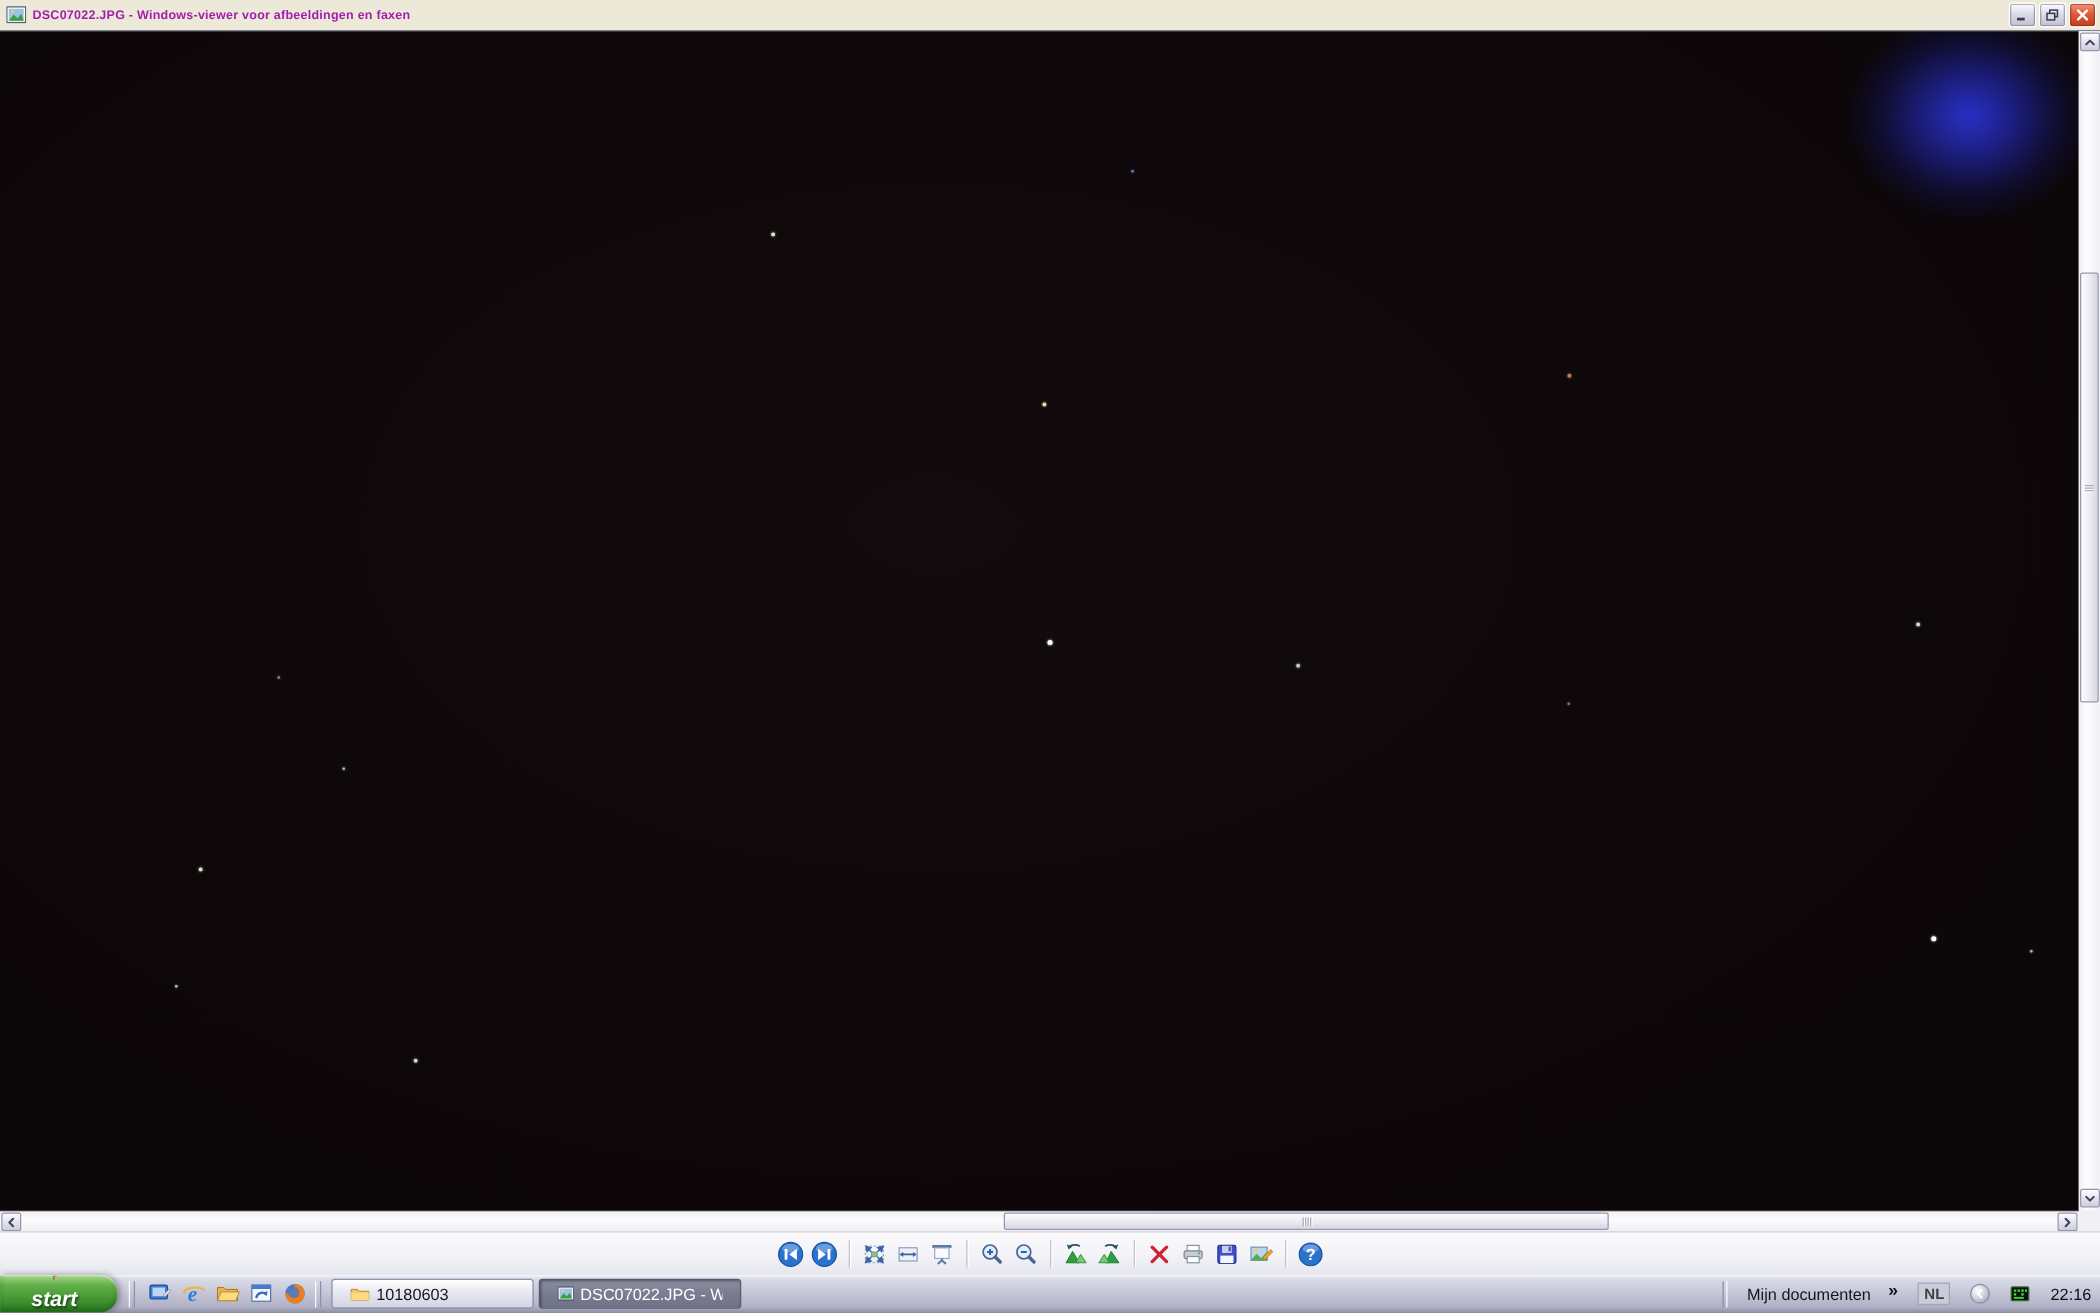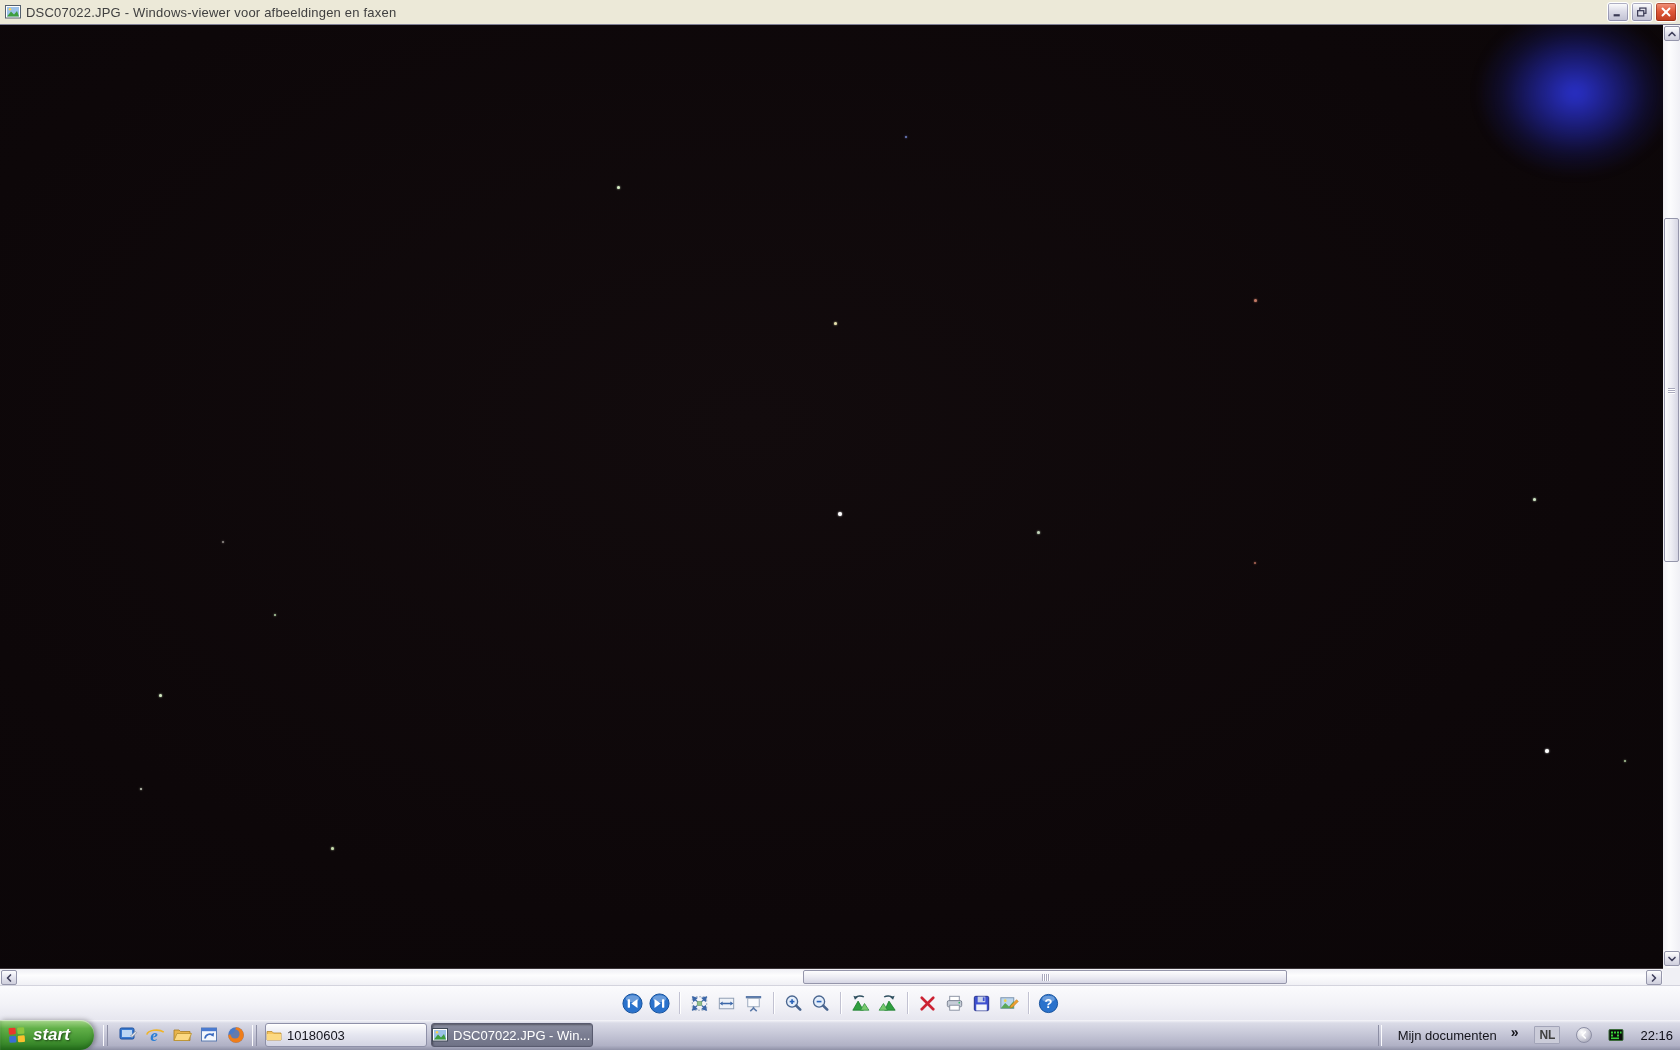--- a/index.html
+++ b/index.html
@@ -4,21 +4,21 @@
 <title>DSC07022.JPG - Windows-viewer voor afbeeldingen en faxen</title>
 <style>
   html,body{margin:0;padding:0;}
   body{width:1680px;height:1050px;overflow:hidden;font-family:"Liberation Sans",sans-serif;background:#000;}
   .window{position:relative;width:1680px;height:1050px;background:#ece9d8;}
 
   
   .titlebar{position:absolute;left:0;top:0;width:1680px;height:25px;box-sizing:border-box;
     background:linear-gradient(180deg,#fdfdfd 0%,#ecection 0,#ebebf2 30%,#d3d3e0 70%,#b4b4c6 94%,#9d9db2 100%);
     border-bottom:1px solid #7f7f95;display:flex;align-items:center;padding-left:4px;}
-  .titlebar .title{font-size:13px;font-weight:normal;color:#404040;margin-left:5px;letter-spacing:.2px;white-space:nowrap;}
+  .titlebar .title{font-size:10px;font-weight:bold;color:#a21caf;margin-left:5px;letter-spacing:.2px;white-space:nowrap;}
   .app-icon{width:17px;height:17px;display:flex;align-items:center;justify-content:center;}
   .win-btns{position:absolute;right:3px;top:2px;display:flex;gap:2px;}
   .wbtn{width:22px;height:20px;border-radius:3px;border:1px solid #fff;box-sizing:border-box;
     display:flex;align-items:center;justify-content:center;
     box-shadow:inset 0 0 0 1px rgba(110,110,145,.55);}
   .wbtn.sil{background:linear-gradient(180deg,#ffffff,#dcdce8 45%,#c0c0d2);}
   .wbtn.close{background:linear-gradient(180deg,#f1977f,#e05a3a 45%,#c03d1f);
     box-shadow:inset 0 0 0 1px rgba(140,45,20,.6);}
 
   
@@ -55,28 +55,28 @@
   .tbtn{width:27px;height:27px;display:flex;align-items:center;justify-content:center;border-radius:3px;}
   .tsep{width:1px;height:22px;background:#c2c2d2;margin:0 6px;box-shadow:1px 0 0 #ffffff;}
 
   
   .taskbar{position:absolute;left:0;top:1020px;width:1680px;height:30px;
     background:linear-gradient(180deg,#f6f6fa 0%,#dadbe7 10%,#c4c5d6 50%,#b0b1c5 85%,#8f91a7 100%);
     display:flex;align-items:center;}
   .start{height:30px;min-width:94px;box-sizing:border-box;border-radius:0 14px 14px 0;
     background:linear-gradient(180deg,#a8d78c 0%,#61b048 28%,#40912f 70%,#2e7a23 100%);
     display:flex;align-items:center;padding:0 14px 0 7px;gap:6px;
-    box-shadow:2px 0 5px rgba(0,0,0,.35),inset 0 1px 1px rgba(255,255,255,.55),inset 0 -3px 4px rgba(0,60,0,.30);}
+    box-shadow:2px 0 5px rgba(0,0,0,.35),inset 0 1px 1px rgba(255,255,255,.55),inset 0 -3px 4px rgba(0,60,0,.30);flex-direction:column;}
   .start .slabel{color:#fff;font-weight:bold;font-style:italic;font-size:17px;
     text-shadow:1px 1px 2px rgba(0,0,0,.55);}
   .qlaunch{display:flex;align-items:center;gap:4px;padding:0 5px 0 9px;}
   .ql-handle{width:3px;height:21px;border-left:1px solid #fbfbfd;border-right:1px solid #8d8fa5;margin-right:4px;}
   .ql{width:23px;height:23px;display:flex;align-items:center;justify-content:center;}
   .task{height:24px;width:162px;margin-left:4px;border-radius:3px;box-sizing:border-box;
-    display:flex;align-items:center;gap:5px;padding:0 0;font-size:13px;}
+    display:flex;align-items:center;gap:5px;padding:0 14px;font-size:13px;}
   .task.inactive{background:linear-gradient(180deg,#fefefe,#e7e8f1 45%,#d3d4e3);
     border:1px solid #8e90a8;color:#15151c;box-shadow:inset 0 1px 0 #fff;}
   .task.active{background:linear-gradient(180deg,#8b8ea1,#7a7d91 50%,#707387);
     border:1px solid #595b6f;color:#fff;box-shadow:inset 1px 1px 2px rgba(0,0,0,.38);}
   .task span{white-space:nowrap;overflow:hidden;}
   .tray{margin-left:auto;display:flex;align-items:center;height:30px;gap:16px;padding-right:7px;}
   .tray-div{width:2px;height:21px;border-left:1px solid #8d8fa5;border-right:1px solid #fbfbfd;}
   .mijndoc{font-size:13px;color:#15151c;}
   .chev{font-size:14px;font-weight:bold;color:#15151c;margin:-6px 0 0 -2px;}
   .nl{font-size:12px;font-weight:bold;color:#404040;background:#cbccd9;border:1px solid #a2a4b8;

